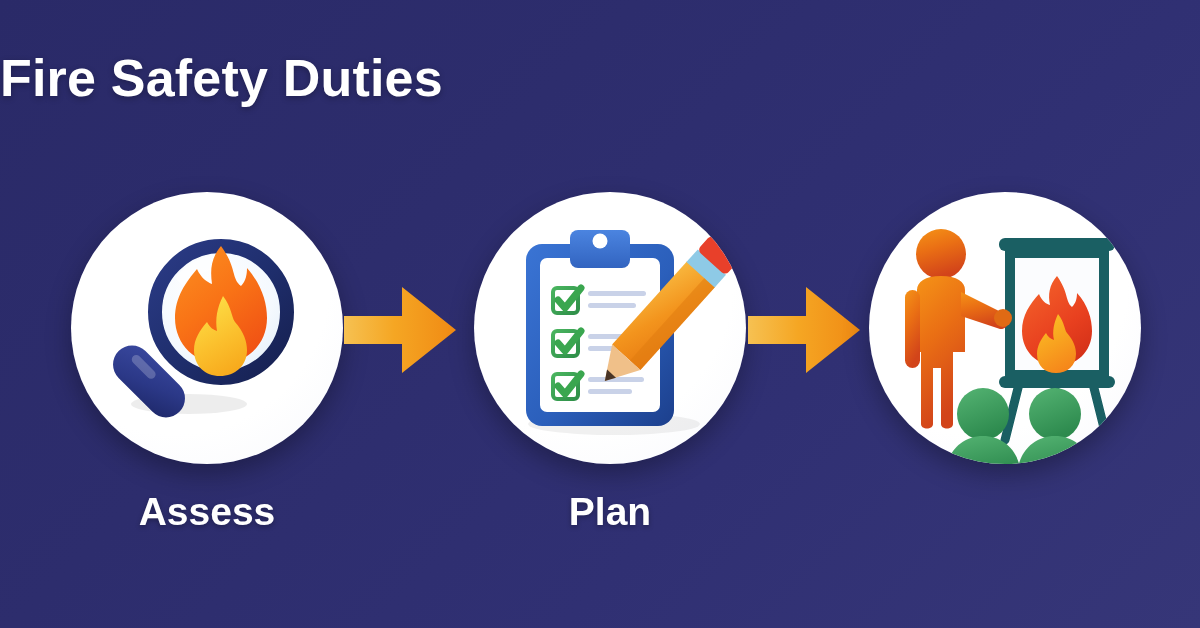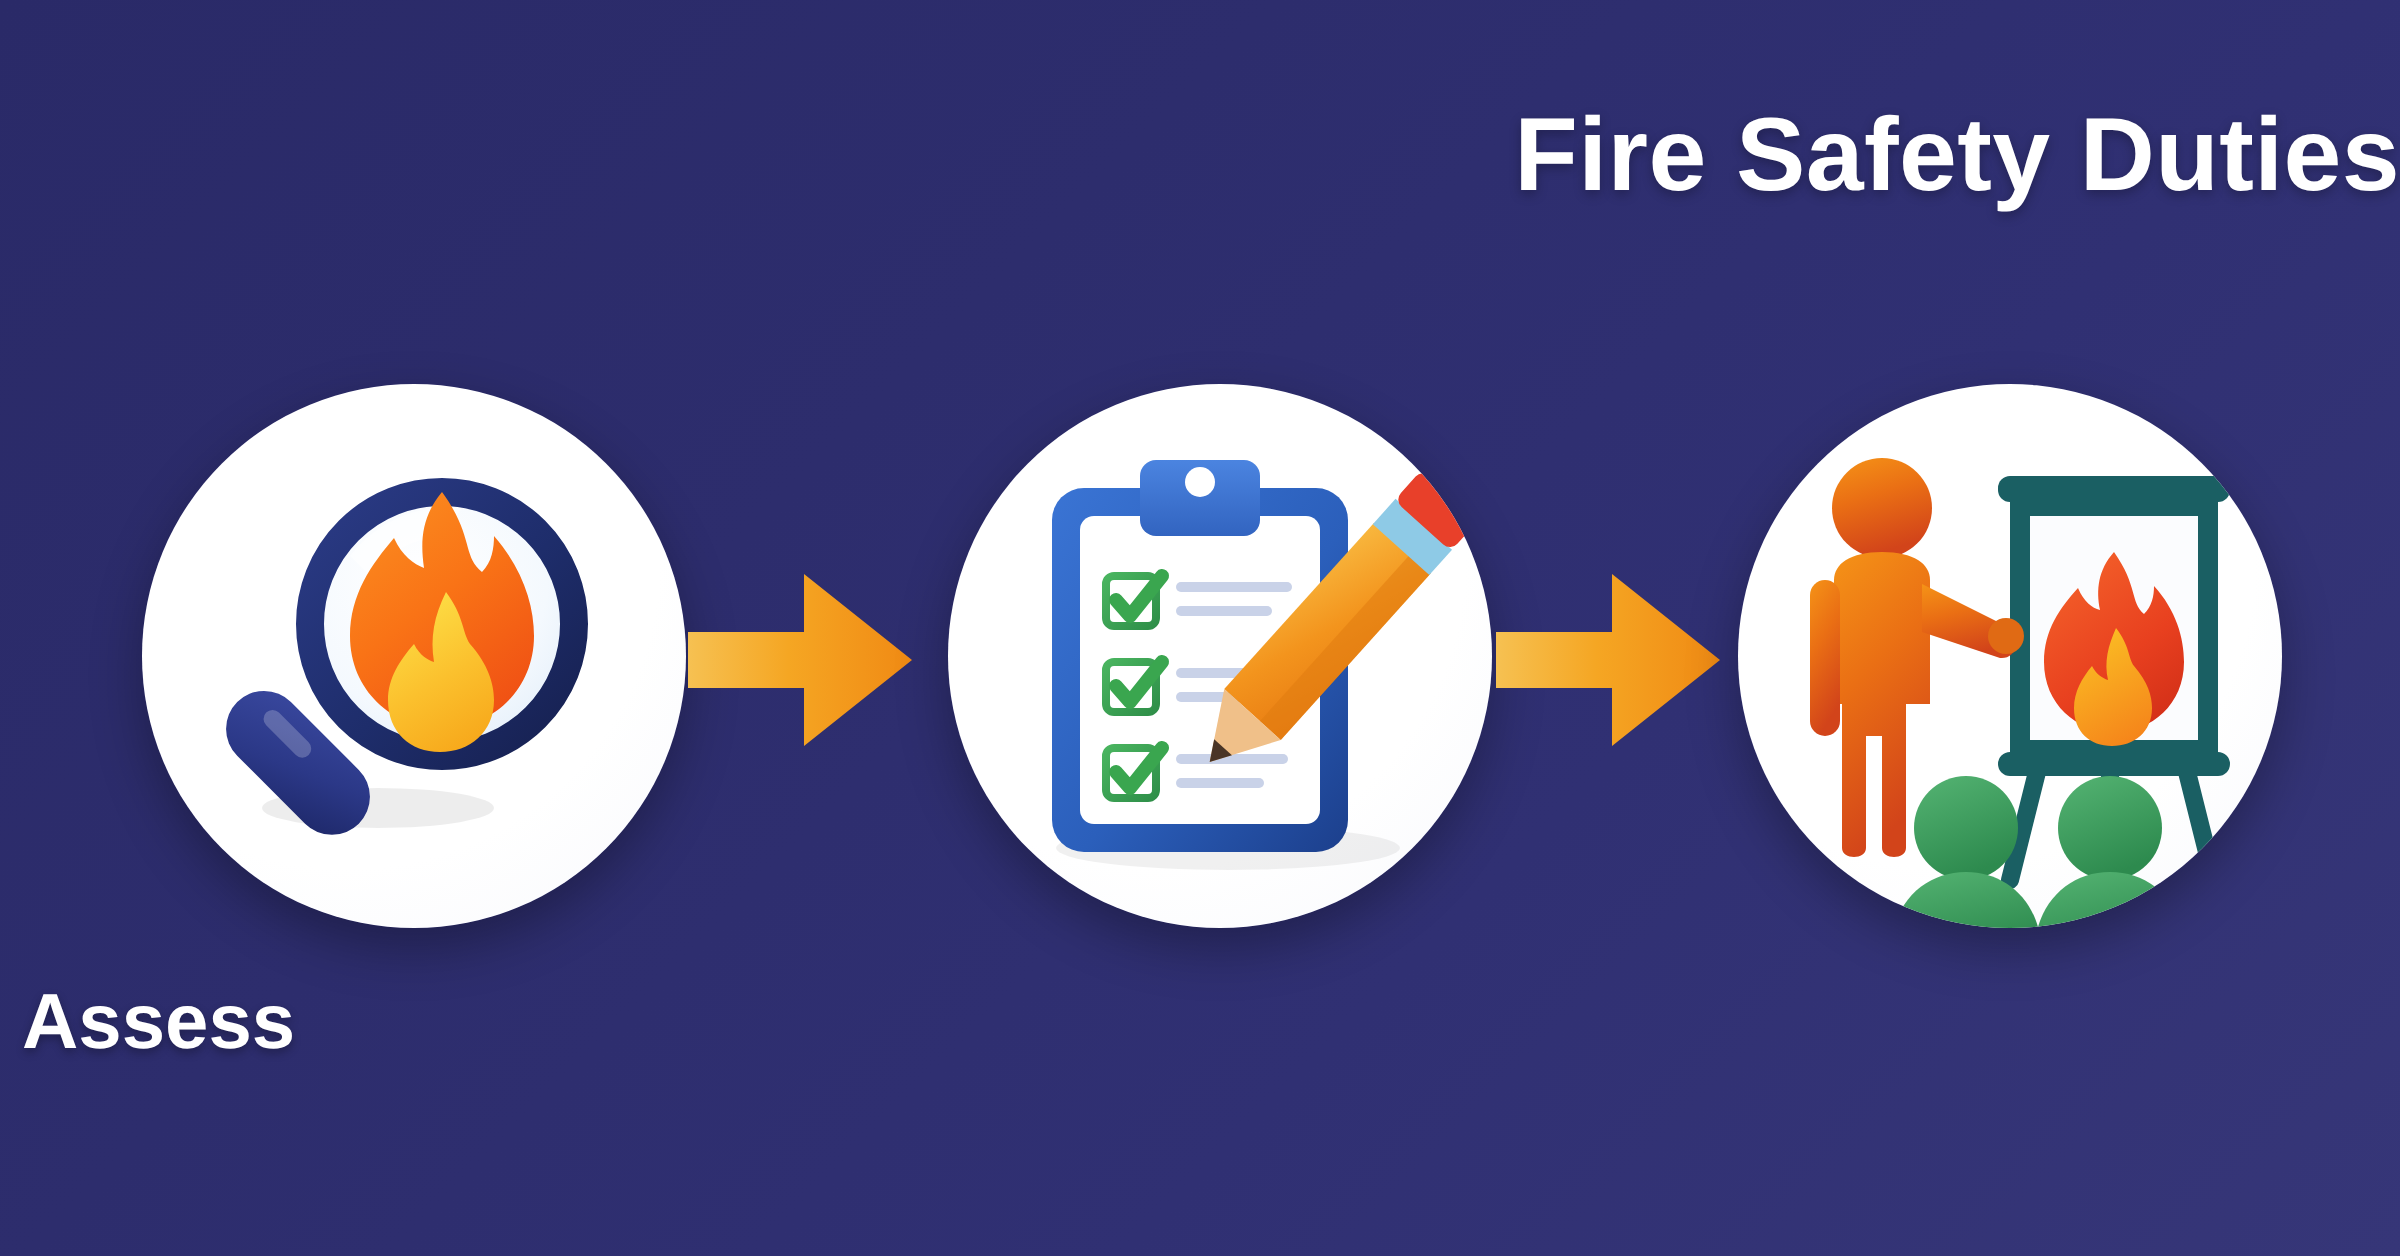--- a/index.html
+++ b/index.html
@@ -16,21 +16,21 @@
     background: linear-gradient(135deg, #2a2a68 0%, #2d2d6d 35%, #303073 65%, #363678 100%);
     font-family: "Liberation Sans", sans-serif;
   }
 
   
   .title {
     position: absolute;
     top: 48px;
     left: 0;
     width: 1200px;
-    text-align: right;
+    text-align: left;
     color: #ffffff;
     font-size: 52px;
     font-weight: bold;
     letter-spacing: 0.2px;
     text-shadow: 0 2px 6px rgba(0,0,0,0.28);
     white-space: nowrap;
   }
 
   
   .step {
@@ -53,20 +53,21 @@
   .icon-area {
     position: absolute;
     inset: 0;
   }
 
   .step-label {
     position: absolute;
     top: 298px;
     left: -60px;
     width: 392px;
+    text-align: center;
     color: #ffffff;
     font-size: 39px;
     font-weight: bold;
     text-shadow: 0 2px 5px rgba(0,0,0,0.30);
   }
 
   
   .arrow {
     position: absolute;
     width: 112px;
@@ -222,20 +223,21 @@
 
             <rect x="156" y="26" width="38" height="21" rx="5" fill="#e8402a"></rect>
 
             <path d="M156 174 L194 174 L175 206 Z" fill="#f0c089"></path>
 
             <path d="M169 196 L181 196 L175 206 Z" fill="#4a3526"></path>
           </g>
         </svg>
       </div>
     </div>
+    <div class="step-label">Plan</div>
   </div>
 
   <div class="arrow arrow-2">
     <svg viewBox="0 0 112 92" width="112" height="92" aria-hidden="true">
       <defs>
         <linearGradient id="arr2" x1="0" y1="0" x2="1" y2="0">
           <stop offset="0%" stop-color="#f6c152"></stop>
           <stop offset="45%" stop-color="#f5a623"></stop>
           <stop offset="100%" stop-color="#f08a14"></stop>
         </linearGradient>

